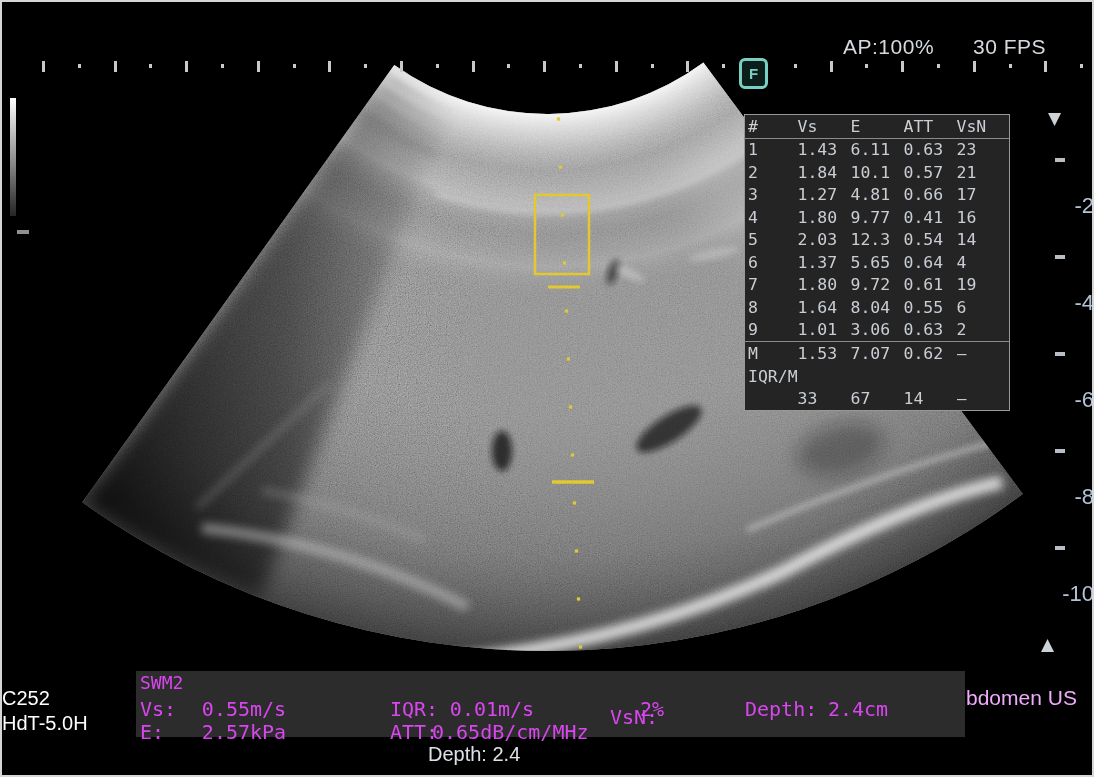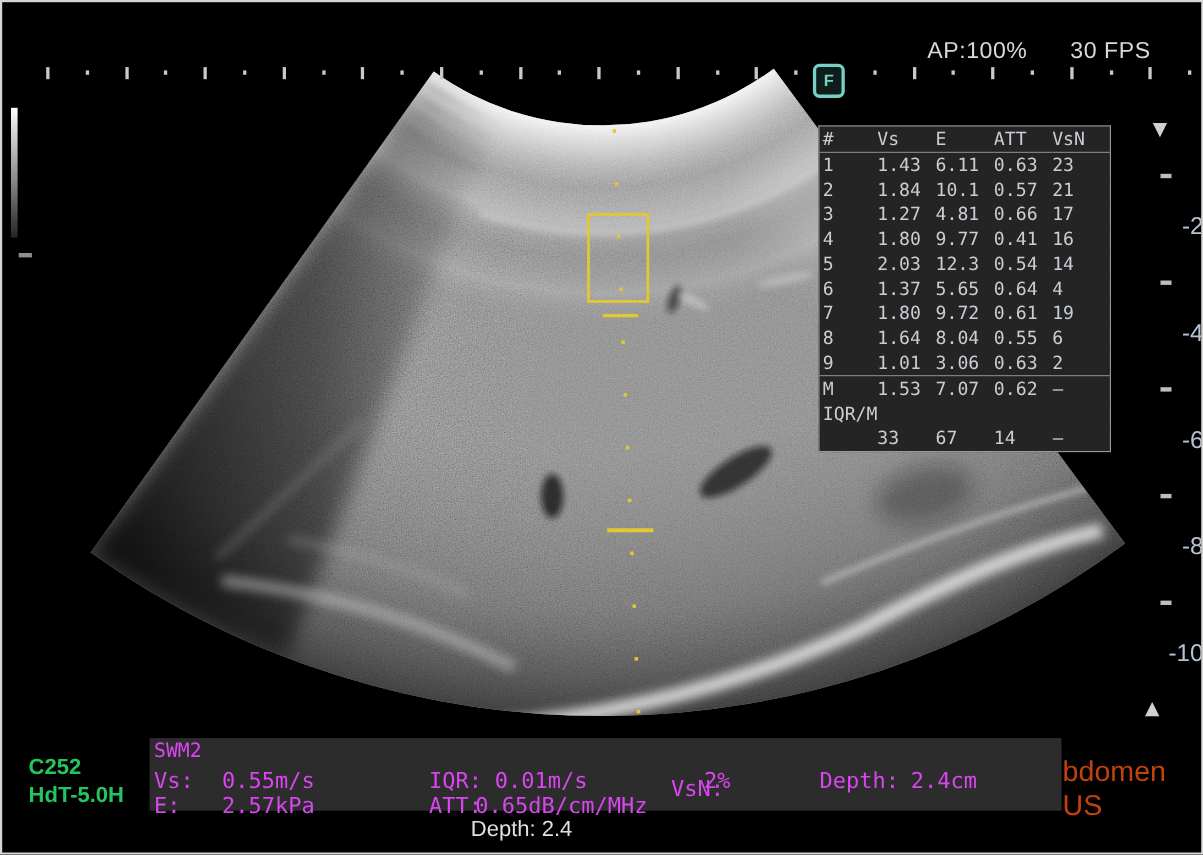--- a/index.html
+++ b/index.html
@@ -49,35 +49,35 @@
   .results .iqrl{text-align:left;padding-left:3px;}
   
   .depth-scale{position:absolute;left:1030px;top:100px;width:60px;height:570px;}
   .ds-arrow{position:absolute;color:#cdd2d6;font-size:17px;line-height:17px;font-family:"DejaVu Sans",sans-serif;}
   .ds-arrow.down{left:16px;top:8px;}
   .ds-arrow.up{left:9px;top:534px;}
   .ds-dash{position:absolute;left:23px;width:10px;height:4px;background:#b9bec4;}
   .ds-label{position:absolute;left:0px;width:62px;text-align:right;
     font-size:22px;color:var(--scaletext);line-height:26px;}
   
-  .transducer{position:absolute;left:24px;top:684px;font-size:20px;color:#22c55e;line-height:25px;font-weight:bold;}
+  .transducer{position:absolute;left:0;top:684px;font-size:20px;color:#ffffff;line-height:25px;}
   .swm-panel{
     position:absolute;left:134px;top:669px;width:829px;height:66px;
     background:#2c2c2c;
     font-family:"DejaVu Sans Mono",monospace;color:#d946ef;
   }
   .swm-title{position:absolute;left:4px;top:1px;font-size:18px;}
   .swm-panel .m{position:absolute;font-size:20px;font-weight:normal;white-space:pre;text-align:center;}
   .m-vs-l{left:4px;top:26px;}   .m-vs-v{left:40px;top:26px;width:136px;text-align:right;}
   .m-iqr-l{left:254px;top:26px;}.m-iqr-v{left:296px;top:26px;width:120px;text-align:right;}
   .m-vsn-l{left:431px;top:34px;margin-left:43px;}.m-vsn-v{left:466px;top:26px;width:100px;text-align:right;}
   .m-dep-l{left:609px;top:26px;}.m-dep-v{left:655px;top:26px;width:134px;text-align:right;}
   .m-e-l{left:4px;top:49px;}    .m-e-v{left:40px;top:49px;width:136px;text-align:right;}
   .m-att-l{left:254px;top:49px;}.m-att-v{left:296px;top:49px;}
-  .preset{position:absolute;left:964px;top:684px;font-size:26px;color:#c2410c;}
+  .preset{position:absolute;left:964px;top:684px;font-size:21px;color:#f0abfc;}
   .depth-readout{position:absolute;left:426px;top:741px;font-size:20px;color:#dde1e6;}
 </style>
 </head>
 <body>
 
 <div class="screen">
 
   <svg class="us-svg" width="1094" height="777" viewBox="0 0 1094 777">
     <defs>
       <clipPath id="fanClip">

